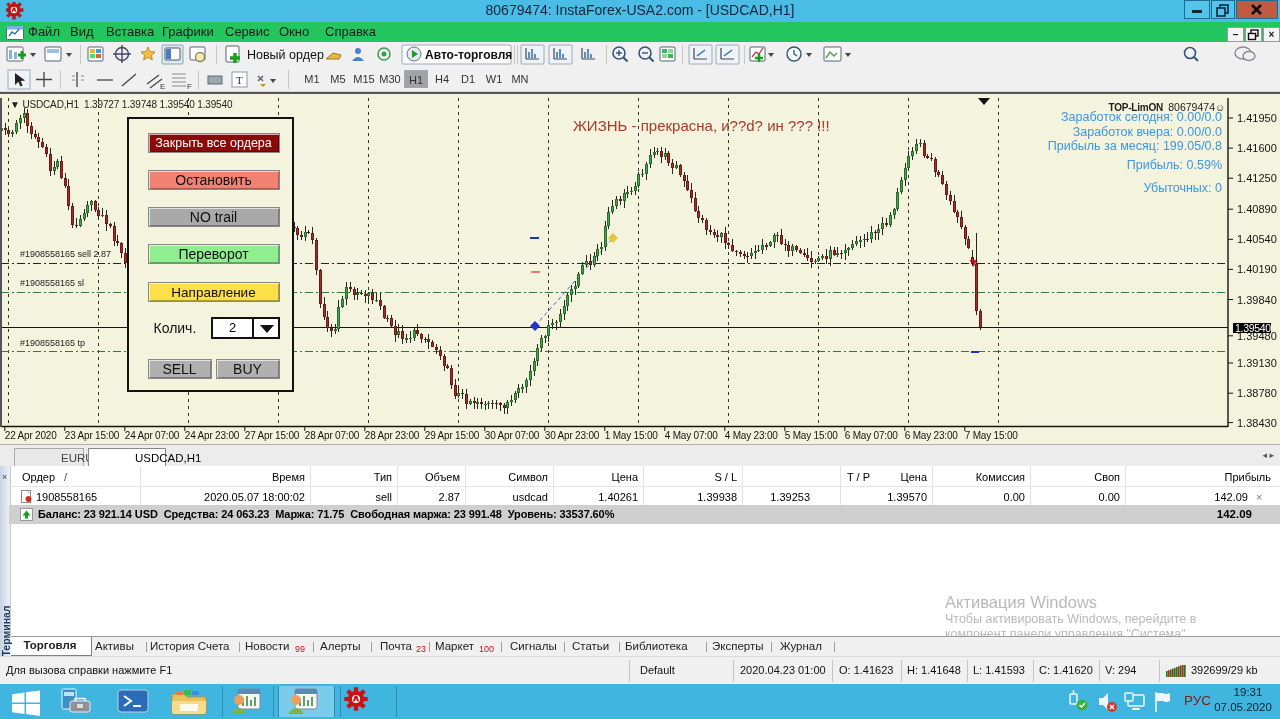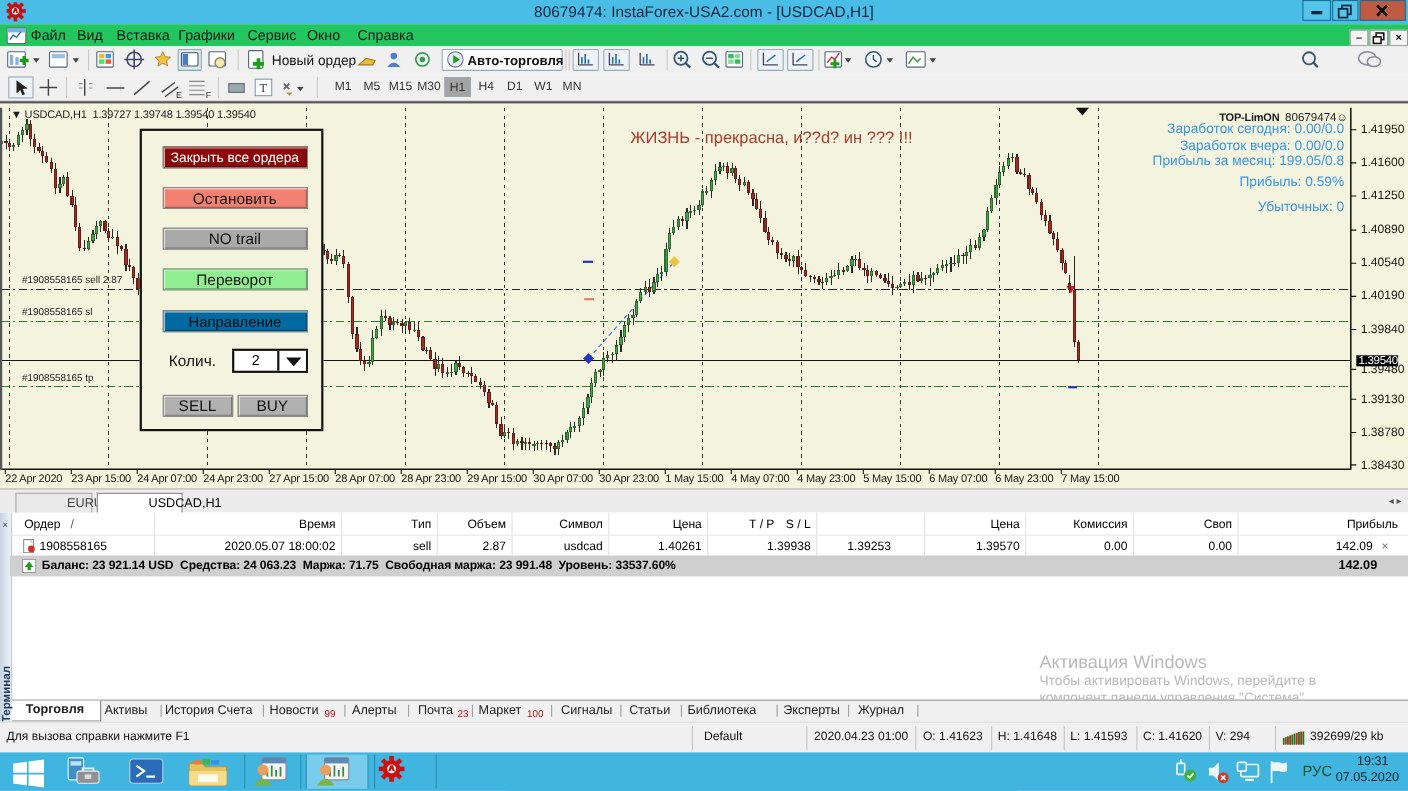--- a/index.html
+++ b/index.html
@@ -1018,21 +1018,21 @@
       <div class="dlabel" style="left:724.8px">4 May 23:00</div>
       <div class="dlabel" style="left:784.8px">5 May 15:00</div>
       <div class="dlabel" style="left:844.8px">6 May 07:00</div>
       <div class="dlabel" style="left:904.8px">6 May 23:00</div>
       <div class="dlabel" style="left:964.8px">7 May 15:00</div>
       <div id="panel">
         <div class="pbtn" style="top:14.5px;background:#8c0909;color:#fff;font-size:12.5px">Закрыть все ордера</div>
         <div class="pbtn" style="top:51.5px;background:#f38172;color:#111;font-size:14px">Остановить</div>
         <div class="pbtn" style="top:88.5px;background:#a9a9a9;color:#111;font-size:14px">NO trail</div>
         <div class="pbtn" style="top:125.5px;background:#90ee90;color:#111;font-size:14px">Переворот</div>
-        <div class="pbtn" style="top:163px;background:#0369a1;color:#111;font-size:13.5px">Направление</div>
+        <div class="pbtn" style="top:163px;background:#fde047;color:#111;font-size:13.5px">Направление</div>
         <div style="position:absolute;left:25px;top:201px;font-size:14px;color:#111">Колич.</div>
         <div style="position:absolute;left:82px;top:198px;width:69px;height:22px;background:#fff;border:2px solid #111">
           <div style="position:absolute;left:0;top:0;width:40px;height:18px;text-align:center;font-size:13px;line-height:18px">2</div>
           <div style="position:absolute;right:0;top:0;width:26px;height:18px;border-left:2px solid #111;background:#fff">
             <div style="position:absolute;left:6px;top:6px;width:0;height:0;border-left:7px solid transparent;border-right:7px solid transparent;border-top:8px solid #111"></div>
           </div>
         </div>
         <div class="pbtn" style="left:19px;top:240px;width:64px;background:#b0b0b0;font-size:14px">SELL</div>
         <div class="pbtn" style="left:87px;top:240px;width:64px;background:#b0b0b0;font-size:14px">BUY</div>
       </div>
@@ -1046,21 +1046,21 @@
       <div class="abs" style="left:0;top:0;width:11px;height:190px;background:linear-gradient(90deg,#c7d3e3,#eef2f7);border-right:1px solid #c0c8d4"></div>
       <div class="abs" style="left:2px;top:6px;font-size:9px;color:#444">×</div>
       <div class="hdr" style="left:22px">Ордер</div>
       <div class="hdr" style="left:64px;color:#555">/</div>
       <div class="hdr" style="left:185px;width:120px;text-align:right">Время</div>
       <div class="hdr" style="left:272px;width:120px;text-align:right">Тип</div>
       <div class="hdr" style="left:340px;width:120px;text-align:right">Объем</div>
       <div class="hdr" style="left:428px;width:120px;text-align:right">Символ</div>
       <div class="hdr" style="left:518px;width:120px;text-align:right">Цена</div>
       <div class="hdr" style="left:617px;width:120px;text-align:right">S / L</div>
-      <div class="hdr" style="left:681px;width:120px;text-align:left">T / P</div>
+      <div class="hdr" style="left:750px;width:120px;text-align:right">T / P</div>
       <div class="hdr" style="left:807px;width:120px;text-align:right">Цена</div>
       <div class="hdr" style="left:905px;width:120px;text-align:right">Комиссия</div>
       <div class="hdr" style="left:1000px;width:120px;text-align:right">Своп</div>
       <div class="hdr" style="left:1151px;width:120px;text-align:right">Прибыль</div>
       <div class="vline" style="left:140px"></div>
       <div class="vline" style="left:310px"></div>
       <div class="vline" style="left:397px"></div>
       <div class="vline" style="left:465px"></div>
       <div class="vline" style="left:553px"></div>
       <div class="vline" style="left:643px"></div>
@@ -1221,16 +1221,16 @@
         <path d="M1079.5 21 l2 2 l3.5 -4" stroke="#fff" stroke-width="1.5" fill="none"></path>
         <path d="M1099 14 v7 h4 l5 5 v-17 l-5 5 z" fill="#eef6fa"></path>
         <circle cx="1112" cy="23" r="5" fill="#d23a2e"></circle>
         <path d="M1110 21 l4 4 M1114 21 l-4 4" stroke="#fff" stroke-width="1.4"></path>
         <rect x="1128" y="11" width="16" height="11" rx="1" fill="none" stroke="#eef6fa" stroke-width="1.5"></rect>
         <rect x="1132" y="24" width="8" height="2" fill="#eef6fa"></rect>
         <rect x="1125" y="9" width="8" height="8" rx="1" fill="#3fb5e0" stroke="#eef6fa" stroke-width="1.5"></rect>
         <path d="M1156 8 v20" stroke="#eef6fa" stroke-width="1.6"></path>
         <path d="M1156 9 h7 q3 2 7 0 v8 q-4 2 -7 0 h-7 z" fill="#eef6fa"></path>
       </svg>
-      <div class="abs" style="left:1184px;top:9px;font-size:13.5px;color:#14532d">РУС</div>
+      <div class="abs" style="left:1184px;top:9px;font-size:13.5px;color:#7f1d1d">РУС</div>
       <div class="abs" style="left:1222px;top:2px;width:52px;text-align:center;font-size:11.5px;color:#09232e">19:31</div>
       <div class="abs" style="left:1210px;top:17px;width:66px;text-align:center;font-size:11.5px;color:#09232e">07.05.2020</div>
     </div>
 </div>
 </body></html>

